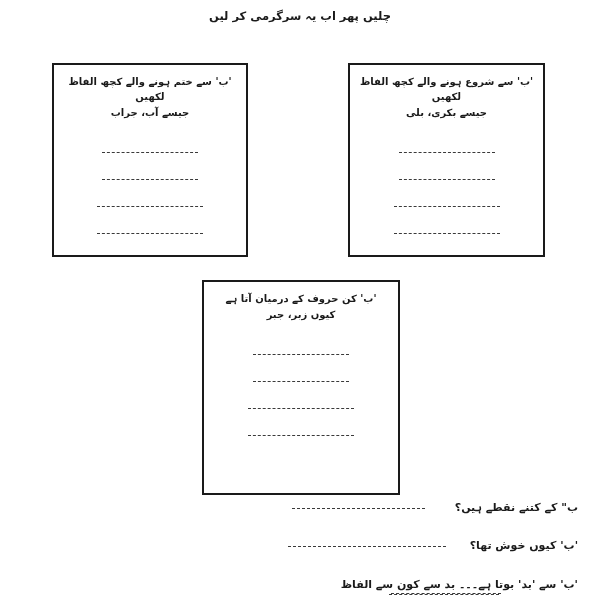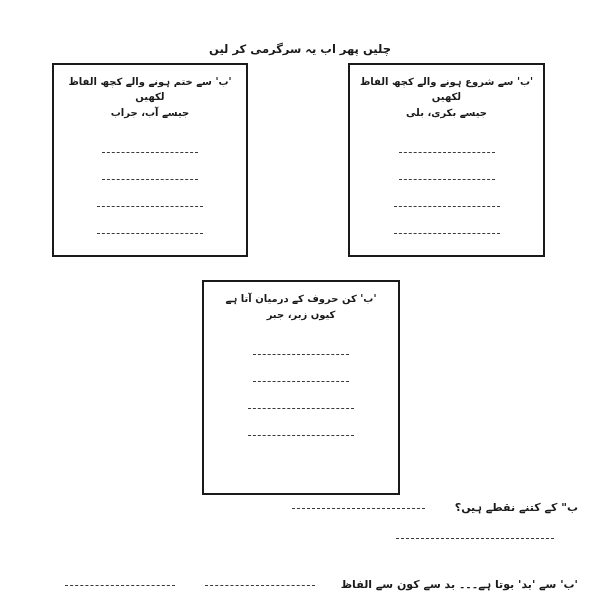--- a/index.html
+++ b/index.html
@@ -27,21 +27,20 @@
     position: absolute;
     top: 8px;
     left: 0;
     right: 0;
     text-align: center;
     font-size: 11.5px;
     font-weight: 700;
     letter-spacing: 0;
     line-height: 16px;
     direction: rtl;
-    margin-top: 33px;
   }
 
   
   .activity-box {
     position: absolute;
     box-sizing: border-box;
     border: 2.5px solid #1a1a1a;
     background: #ffffff;
     padding: 0;
   }
@@ -100,21 +99,21 @@
     border-top: 1.5px dashed #3a3a3a;
     height: 0;
   }
 
   .q-row-1 { right: 22px; top: 500px; }
   .q-row-1 .blank { width: 133px; margin-right: 30px; }
 
   .q-row-2 { right: 22px; top: 538px; }
   .q-row-2 .blank { width: 158px; margin-right: 24px; }
 
-  .q-row-3 { right: 22px; top: 577px; }
+  .q-row-3 { right: 22px; top: 577px; flex-direction: column; }
   .q-row-3 .blank-a { width: 110px; margin-right: 26px; }
   .q-row-3 .blank-b { width: 110px; margin-right: 30px; }
 </style>
 </head>
 <body>
 
 <div class="sheet">
 
   <div class="page-title">چلیں پھر اب یہ سرگرمی کر لیں</div>
 
@@ -150,20 +149,21 @@
       <div class="answer-line"></div>
     </div>
   </div>
 
   <div class="question-row q-row-1">
     <span class="question-text">ب" کے کتنے نقطے ہیں؟</span>
     <span class="blank"></span>
   </div>
 
   <div class="question-row q-row-2">
+    <span class="question-text">'ب' کیوں خوش تھا؟</span>
     <span class="blank"></span>
   </div>
 
   <div class="question-row q-row-3">
     <span class="question-text">'ب' سے 'بد' بوتا ہے۔۔۔ بد سے کون سے الفاظ</span>
     <span class="blank blank-a"></span>
     <span class="blank blank-b"></span>
   </div>
 
 </div>

